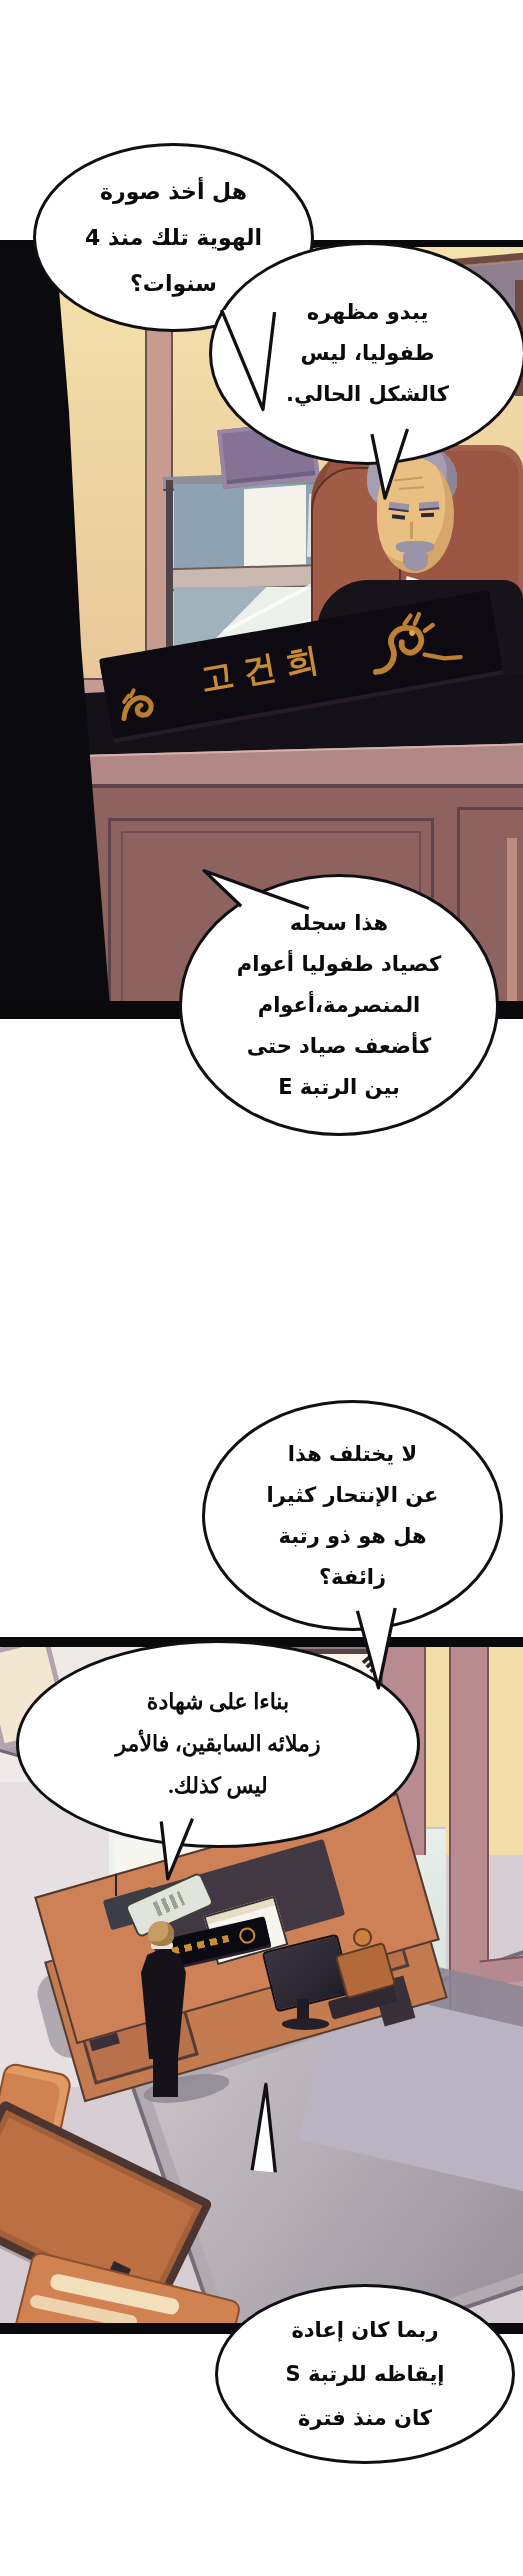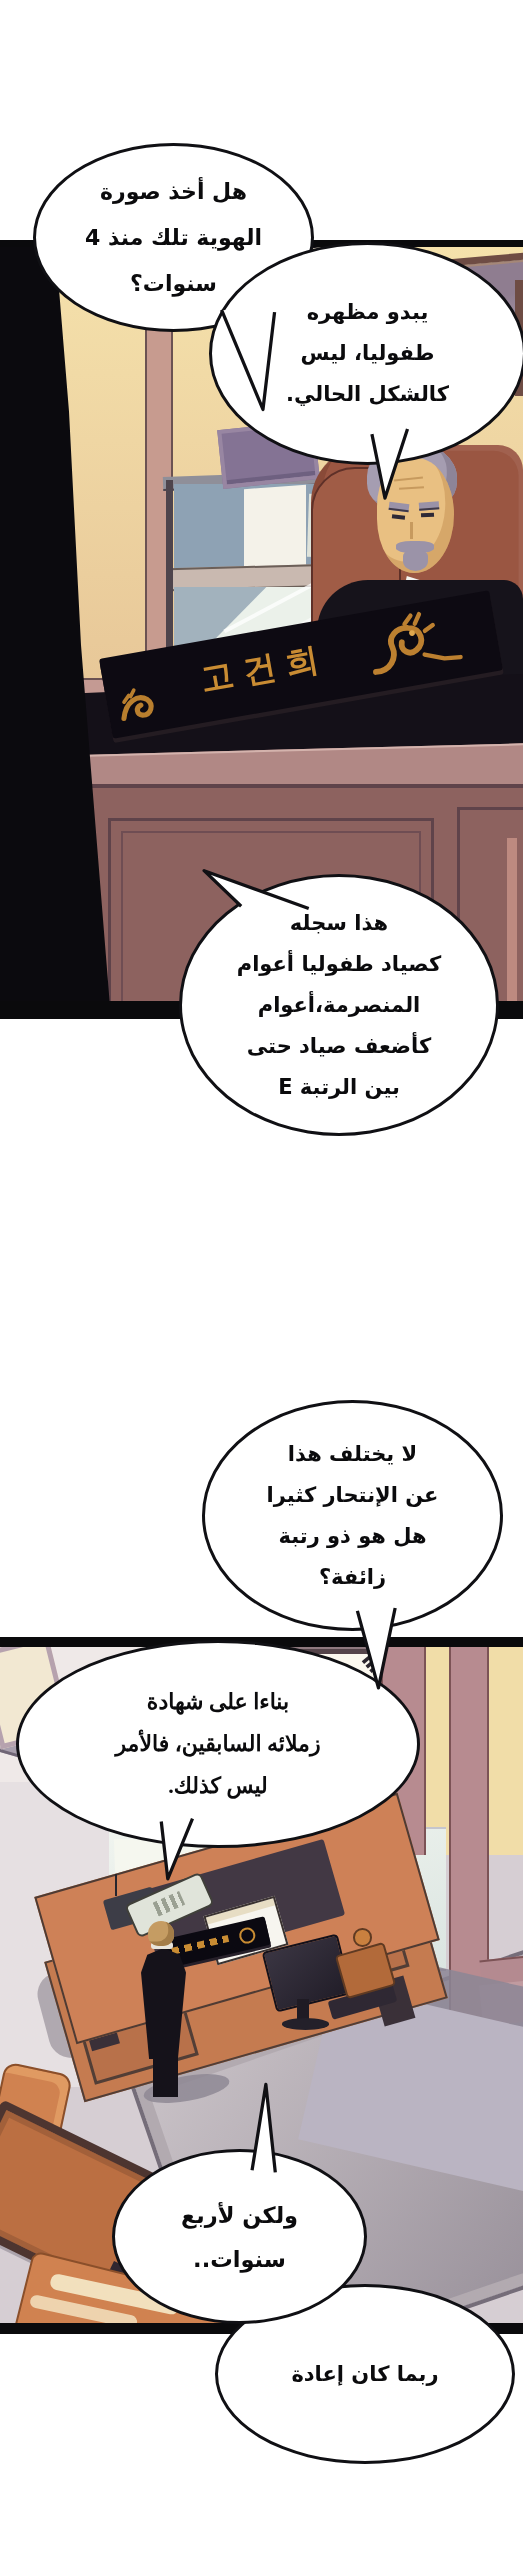--- a/index.html
+++ b/index.html
@@ -272,26 +272,24 @@
   </div>
 
   <div class="bubble b5">
     <span class="ln">بناءا على شهادة</span>
     <span class="ln">زملائه السابقين، فالأمر</span>
     <span class="ln">ليس كذلك.</span>
   </div>
 
   <div class="bubble b7">
     <span class="ln">ربما كان إعادة</span>
-  </div>
-
-  <div class="bubble b6">
-    <span class="ln">ولكن لأربع</span>
-    <span class="ln">سنوات..</span>
-  </div>
+    <span class="ln">إيقاظه للرتبة S</span>
+    <span class="ln">كان منذ فترة</span>
+  </div>
+
 
   <svg class="tails" width="523" height="2576" viewBox="0 0 720 3543">
     <path d="M305,425 L362,562 L378,428" fill="#ffffff" stroke="#101014" stroke-width="4.5" stroke-linejoin="round"></path>
     <path d="M512,596 L530,684 L561,589" fill="#ffffff" stroke="#101014" stroke-width="4.5" stroke-linejoin="round"></path>
     <path d="M332,1246 L281,1197 L425,1249" fill="#ffffff" stroke="#101014" stroke-width="4.5" stroke-linejoin="round"></path>
     <path d="M492,2216 L521,2322 L544,2212" fill="#ffffff" stroke="#101014" stroke-width="4.5" stroke-linejoin="round"></path>
     <path d="M222,2506 L231,2585 L265,2502" fill="#ffffff" stroke="#101014" stroke-width="4.5" stroke-linejoin="round"></path>
     <path d="M347,2986 L366,2868 L379,2989" fill="#ffffff" stroke="#101014" stroke-width="4.5" stroke-linejoin="round"></path>
   </svg>
 

